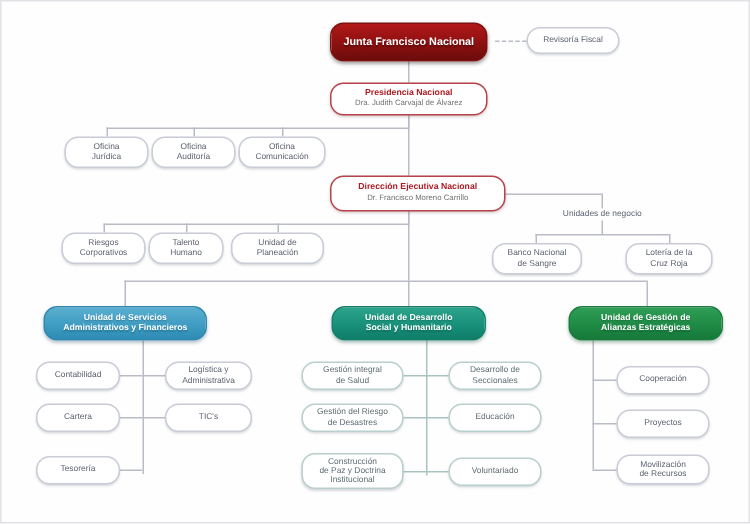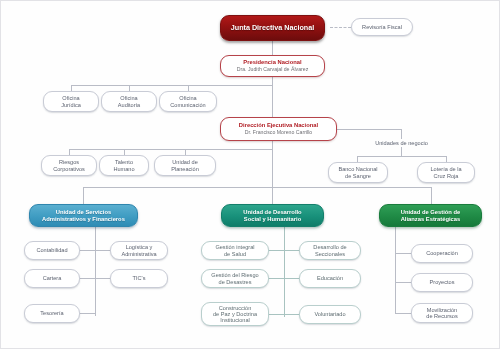--- a/index.html
+++ b/index.html
@@ -153,21 +153,21 @@
   <div class="ln teal-l lnh" style="left:283px;top:249px;width:15px;"></div>
   <div class="ln teal-l lnh" style="left:283px;top:277px;width:15px;"></div>
   <div class="ln teal-l lnh" style="left:283px;top:313px;width:15px;"></div>
 
   <div class="ln lnv" style="left:394px;top:226px;height:86px;"></div>
   <div class="ln lnh" style="left:394px;top:252px;width:16px;"></div>
   <div class="ln lnh" style="left:394px;top:281px;width:16px;"></div>
   <div class="ln lnh" style="left:394px;top:312px;width:16px;"></div>
 
   <div class="node red" style="left:219px;top:14px;width:105px;height:26px;">
-    <span class="t1">Junta Directiva Nacional</span>
+    <span class="t1">Junta Francisco Nacional</span>
   </div>
 
   <div class="node dashed" style="left:350px;top:17px;width:62px;height:18px;">
     <span class="t1">Revisoría Fiscal</span>
   </div>
 
   <div class="node redtext" style="left:219px;top:54px;width:105px;height:22px;">
     <span class="t1">Presidencia Nacional</span>
     <span class="t2">Dra. Judith Carvajal de Álvarez</span>
   </div>

